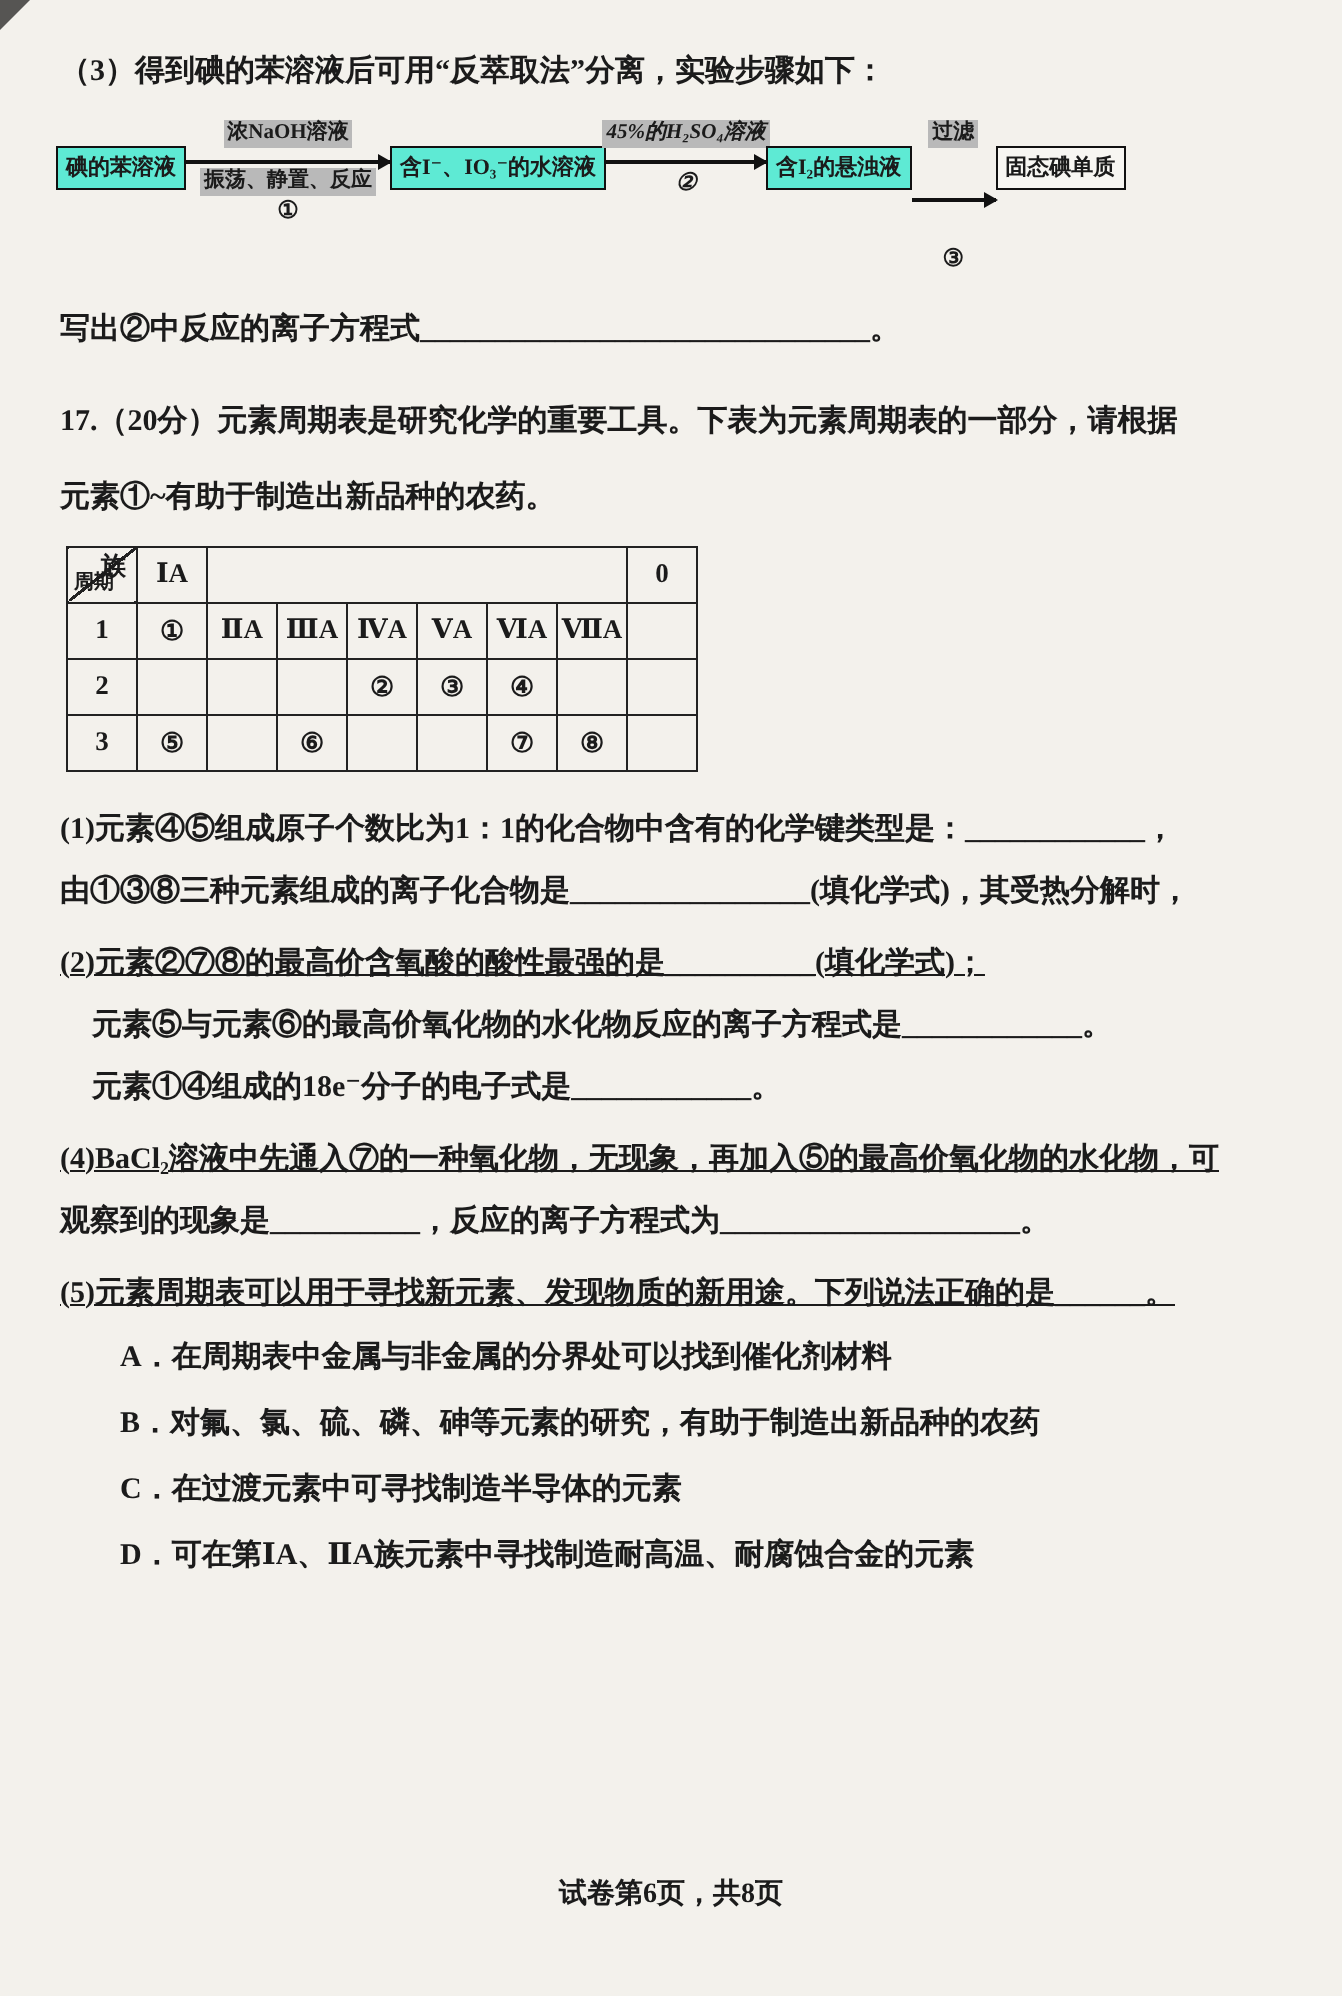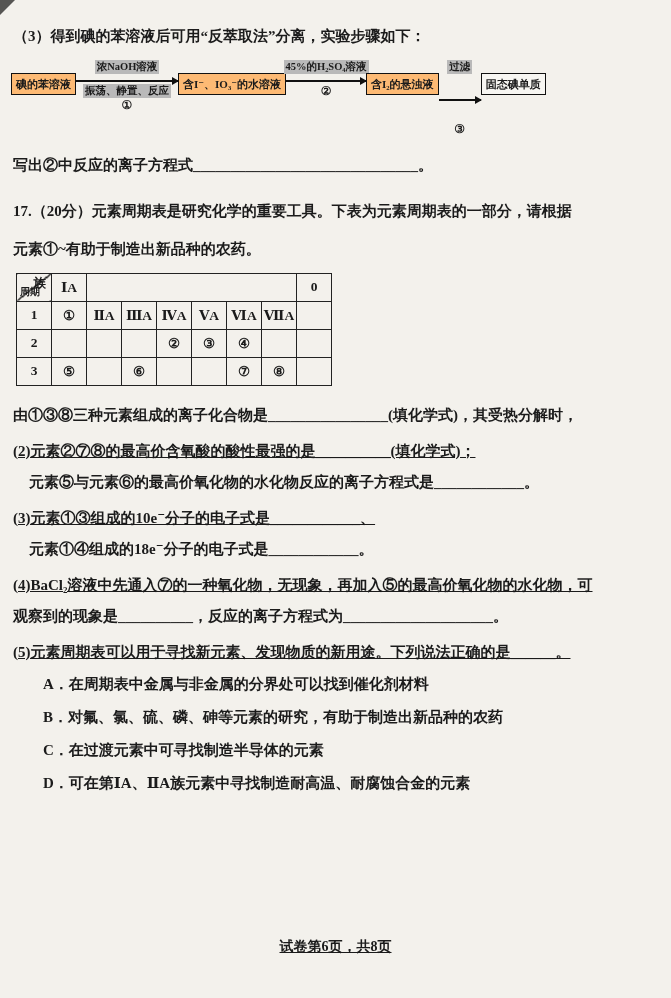--- a/index.html
+++ b/index.html
@@ -11,47 +11,47 @@
     color:#1b1b1b;
     font-family:"Liberation Serif","DejaVu Serif",serif;
     font-weight:600;
     overflow:hidden;
   }
   .page::before{ 
     content:"";position:absolute;top:0;left:0;
     border-top:15px solid #3a3a38;border-right:15px solid transparent;
     opacity:.85;
   }
-  .doc{padding:26px 30px 0 13px;}
+  .doc{padding:26px 30px 0 30px;}
   .line{white-space:nowrap;font-size:15px;line-height:20px;margin:0;}
 
   
   .flow{display:flex;align-items:flex-start;margin:14px 0 18px -2px;}
   .fbox{
-    border:1.5px solid #111;background:#fdba74;
+    border:1.5px solid #111;background:#5eead4;
     padding:3px 4px;font-size:11px;line-height:14px;
     margin-top:13px;white-space:nowrap;flex:0 0 auto;
   }
   .fbox.white{background:#f7f6f2;}
   .farrow{display:flex;flex-direction:column;align-items:center;flex:0 0 auto;}
   .ftop,.fbottom{
     font-size:10.5px;line-height:14px;background:#b9b9b9;
     padding:0 2px;white-space:nowrap;
   }
   .fline{
     position:relative;height:1.5px;background:#111;
     align-self:stretch;margin:6px 0 2px 0;
   }
   .fline::after{
     content:"";position:absolute;right:-1px;top:-3.5px;
     border-left:7px solid #111;
     border-top:4px solid transparent;border-bottom:4px solid transparent;
   }
   .fnum{font-size:12px;line-height:15px;}
-  .a1{width:102px;} .a2{width:80px;} .a3{width:42px;gap:19px;}
+  .a1{width:102px;} .a2{width:80px;font-style:italic;} .a3{width:42px;gap:19px;}
 
   
   .stem{font-size:15px;line-height:20px;margin:0 0 18px 0;white-space:nowrap;}
   .stem2{margin-bottom:14px;}
 
   table.ptable{border-collapse:collapse;margin:4px 0 14px 3px;}
   table.ptable td{
     border:1.5px solid #222;
     width:34px;height:27px;min-width:34px;
     text-align:center;vertical-align:middle;
@@ -71,21 +71,21 @@
   td.pcol{width:55px;min-width:55px;}
   td.zcol{width:31px;min-width:31px;}
 
   .q{font-size:15px;line-height:31px;margin:0;white-space:nowrap;}
   .qgap{margin-top:5px;text-decoration:underline;}
   .ind{padding-left:16px;}
   .opt{font-size:15px;line-height:33px;margin:0;padding-left:30px;white-space:nowrap;}
 
   .footer{
     position:absolute;left:0;bottom:42px;width:100%;
-    text-align:center;font-size:14px;font-weight:600;text-decoration:underline;
+    text-align:center;font-size:14px;font-weight:600;
   }
 </style>
 </head>
 <body>
 
 <div class="page">
   <div class="doc">
 
     <p class="line">（3）得到碘的苯溶液后可用“反萃取法”分离，实验步骤如下：</p>
 
@@ -163,26 +163,26 @@
         <td>⑥</td>
         <td></td>
         <td></td>
         <td>⑦</td>
         <td>⑧</td>
         <td class="zcol"></td>
       </tr>
     </tbody>
       </table>
 
+    <p class="q">(1)元素④⑤组成原子个数比为1：1的化合物中含有的化学键类型是：____________，</p>
     <p class="q">由①③⑧三种元素组成的离子化合物是________________(填化学式)，其受热分解时，</p>
 
     <p class="q qgap">(2)元素②⑦⑧的最高价含氧酸的酸性最强的是__________(填化学式)；</p>
     <p class="q ind">元素⑤与元素⑥的最高价氧化物的水化物反应的离子方程式是____________。</p>
 
-    <p class="q qgap">(3)元素①③组成的10e⁻分子的电子式是____________、</p>
     <p class="q ind">元素①④组成的18e⁻分子的电子式是____________。</p>
 
     <p class="q qgap">(4)BaCl₂溶液中先通入⑦的一种氧化物，无现象，再加入⑤的最高价氧化物的水化物，可</p>
     <p class="q">观察到的现象是__________，反应的离子方程式为____________________。</p>
 
     <p class="q qgap">(5)元素周期表可以用于寻找新元素、发现物质的新用途。下列说法正确的是______。</p>
     <p class="opt">A．在周期表中金属与非金属的分界处可以找到催化剂材料</p>
     <p class="opt">B．对氟、氯、硫、磷、砷等元素的研究，有助于制造出新品种的农药</p>
     <p class="opt">C．在过渡元素中可寻找制造半导体的元素</p>
     <p class="opt">D．可在第ⅠA、ⅡA族元素中寻找制造耐高温、耐腐蚀合金的元素</p>

